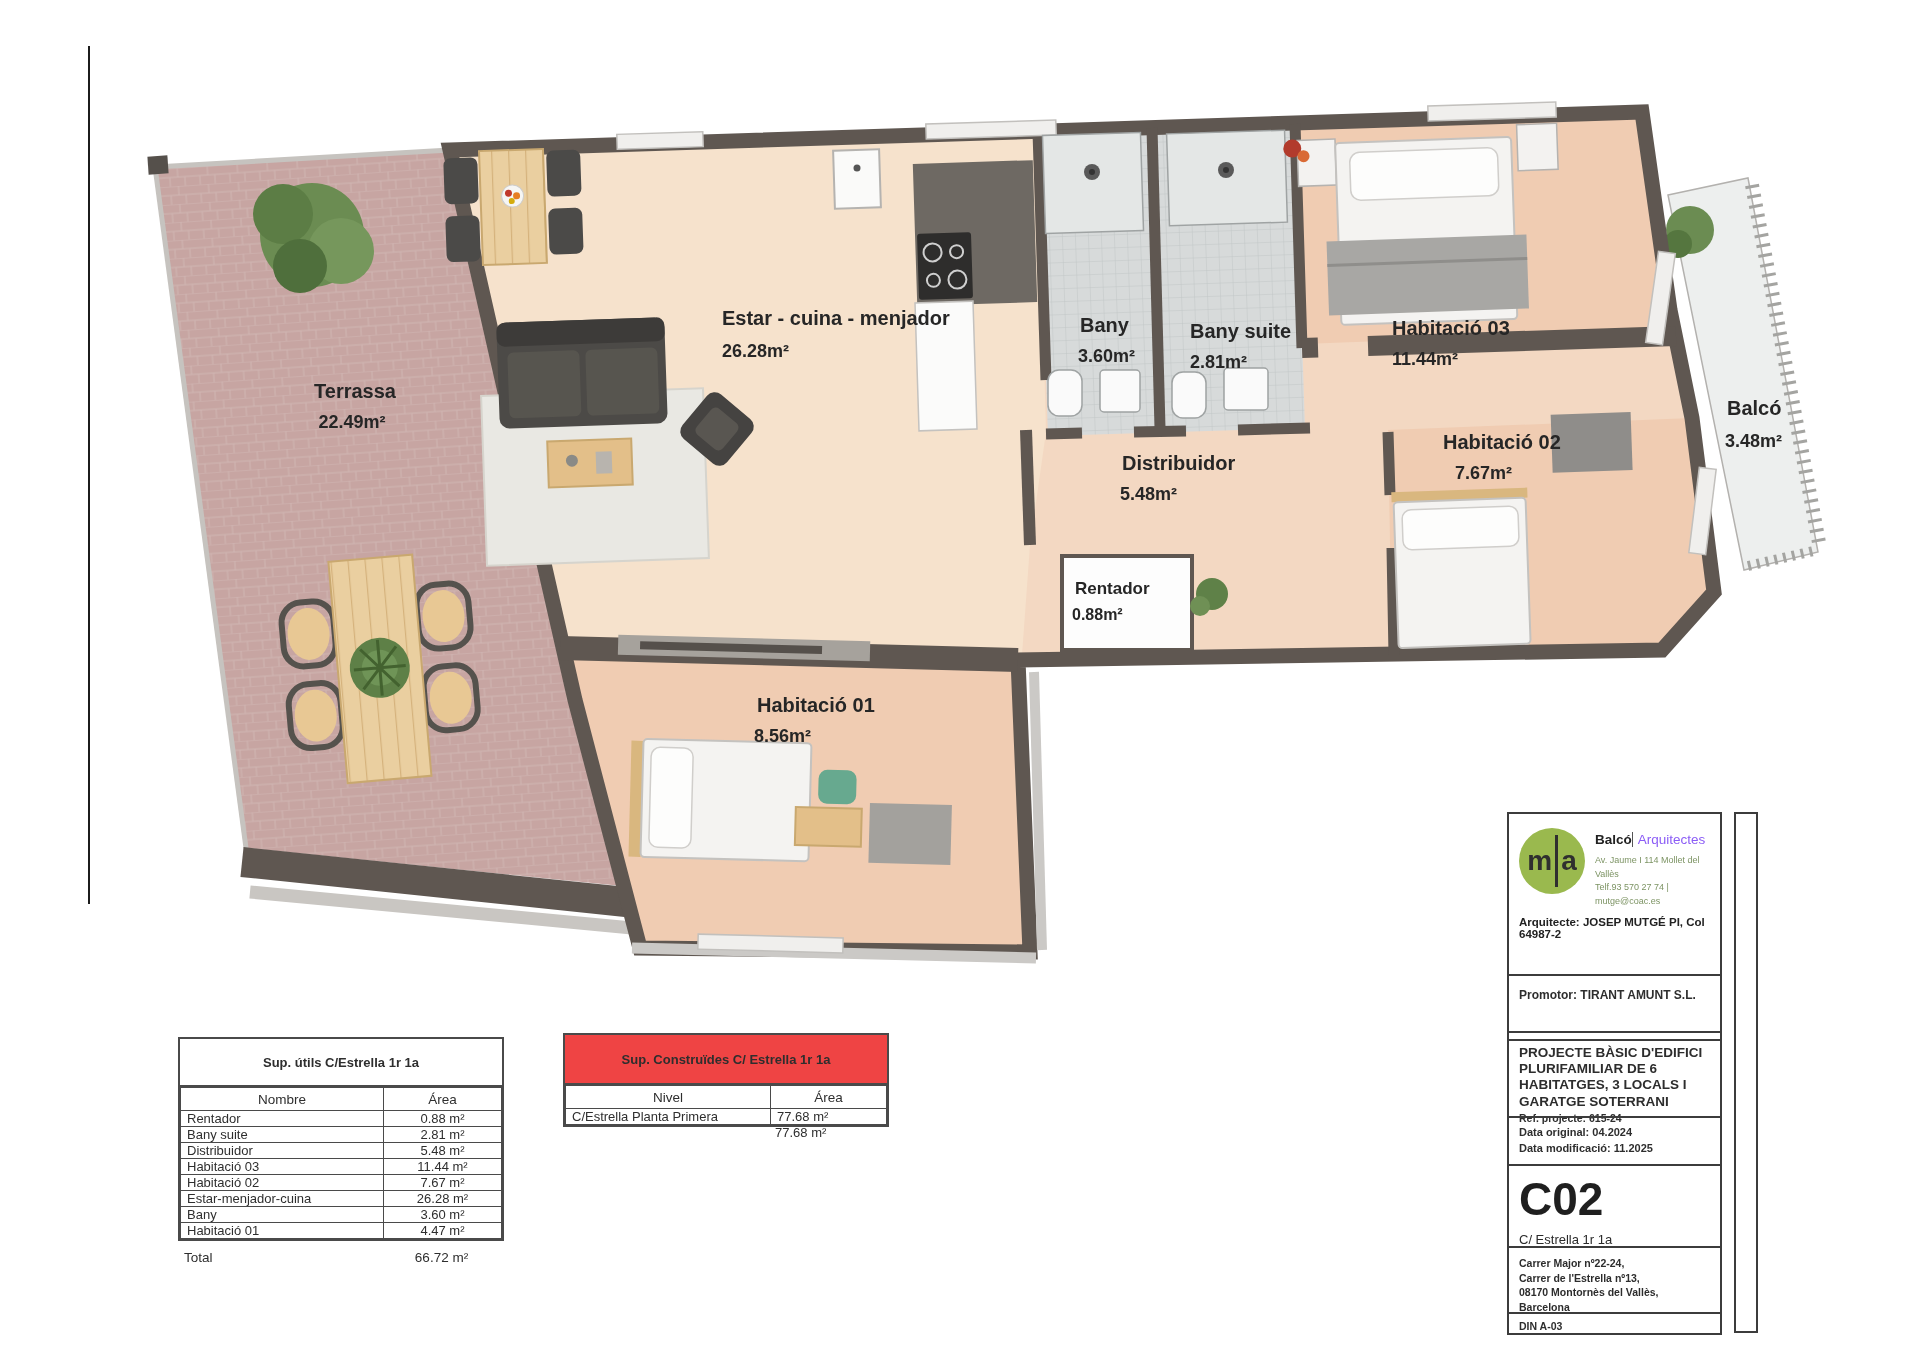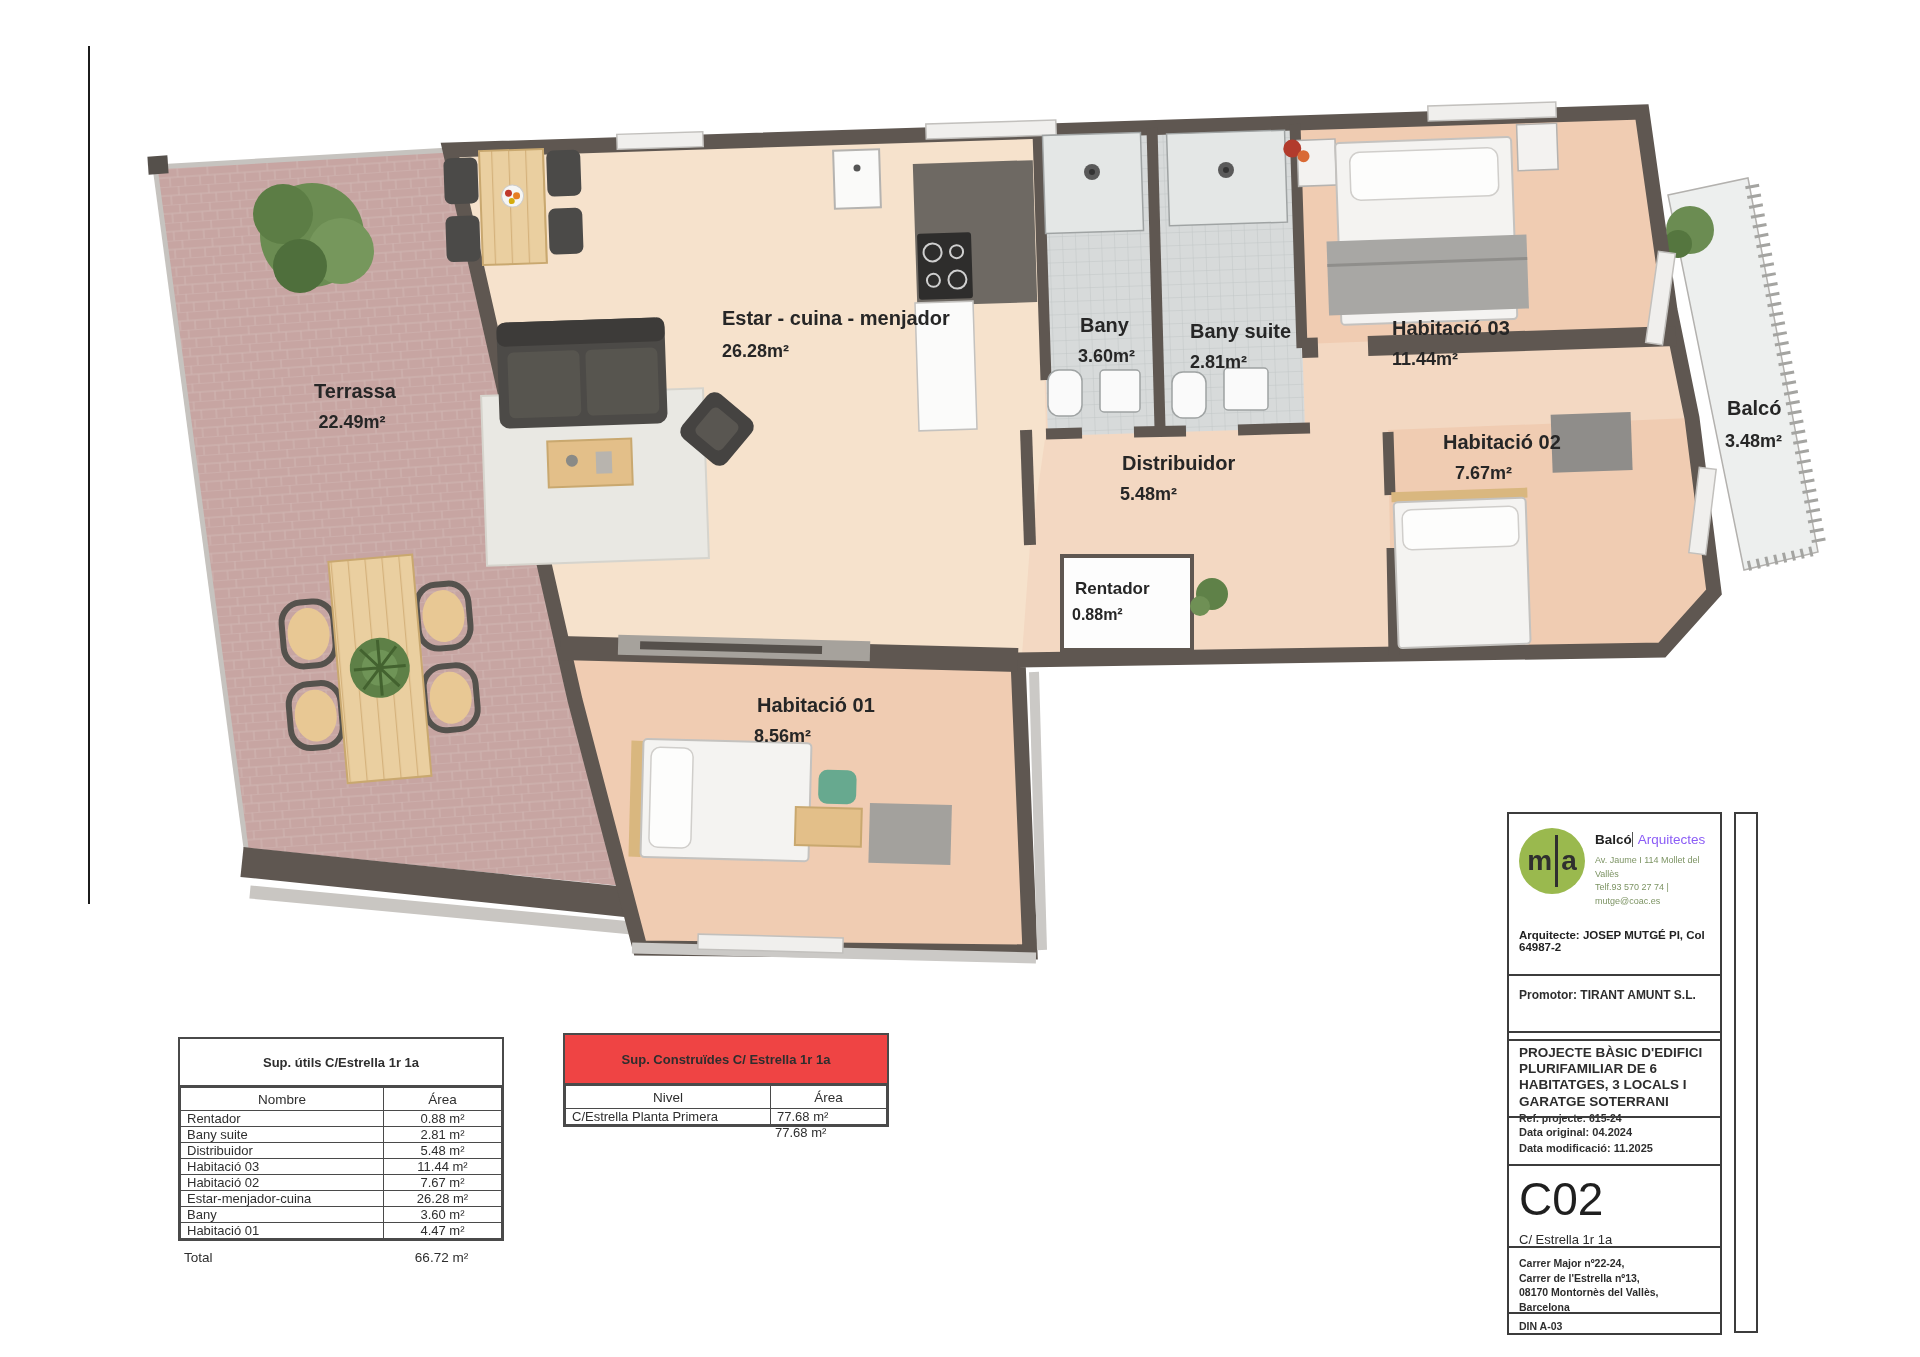--- a/index.html
+++ b/index.html
@@ -42,25 +42,25 @@
   .sec-din{height:25px;font-size:10.5px;font-weight:600;display:flex;align-items:center;}
   .logo-circle{position:absolute;left:10px;top:14px;width:66px;height:66px;border-radius:50%;
                background:#9ab94e;display:flex;align-items:center;justify-content:center;}
   .logo-circle .lt{font-size:28px;font-weight:bold;color:#2f2f2f;line-height:1;}
   .logo-circle .lbar{width:3px;height:52px;background:#2f2f2f;margin:0 3px;}
   .firm-text{position:absolute;left:86px;top:18px;width:120px;}
   .firm-name-row{font-size:13.5px;color:#222;white-space:nowrap;}
   .firm-name-row .fn{font-weight:bold;}
   .firm-name-row .fk{color:#8b5cf6;border-left:1.5px solid #555;padding-left:5px;}
   .firm-addr{margin-top:7px;font-size:9px;color:#7d9464;line-height:1.5;}
-  .architect-line{position:absolute;left:10px;top:102px;width:195px;font-size:11.5px;font-weight:600;color:#222;margin-top:13px;}
+  .architect-line{position:absolute;left:10px;top:102px;width:195px;font-size:11.5px;font-weight:600;color:#222;}
   .proj-title{font-size:13.5px;font-weight:bold;line-height:1.2;color:#2d2d2d;}
   .proj-ref{font-size:10.5px;font-weight:600;margin-top:2px;}
   .date-line{font-size:11px;font-weight:600;margin-top:4px;}
-  .code-big{font-size:46px;font-weight:normal;color:#1f1f1f;line-height:1;margin-top:6px;}
+  .code-big{font-size:46px;font-weight:bold;color:#1f1f1f;line-height:1;margin-top:6px;}
   .code-name{font-size:13px;color:#2a2a2a;margin-top:10px;}
   .site-addr{font-size:10.5px;font-weight:600;line-height:1.4;color:#2d2d2d;margin-top:4px;}
   .fold-strip{position:absolute;left:1734px;top:812px;width:24px;height:521px;
               border:2px solid #3c3c3c;box-sizing:border-box;background:#fff;}
 </style>
 </head>
 <body>
 
 <div class="page">
   <div class="left-rule"></div>

